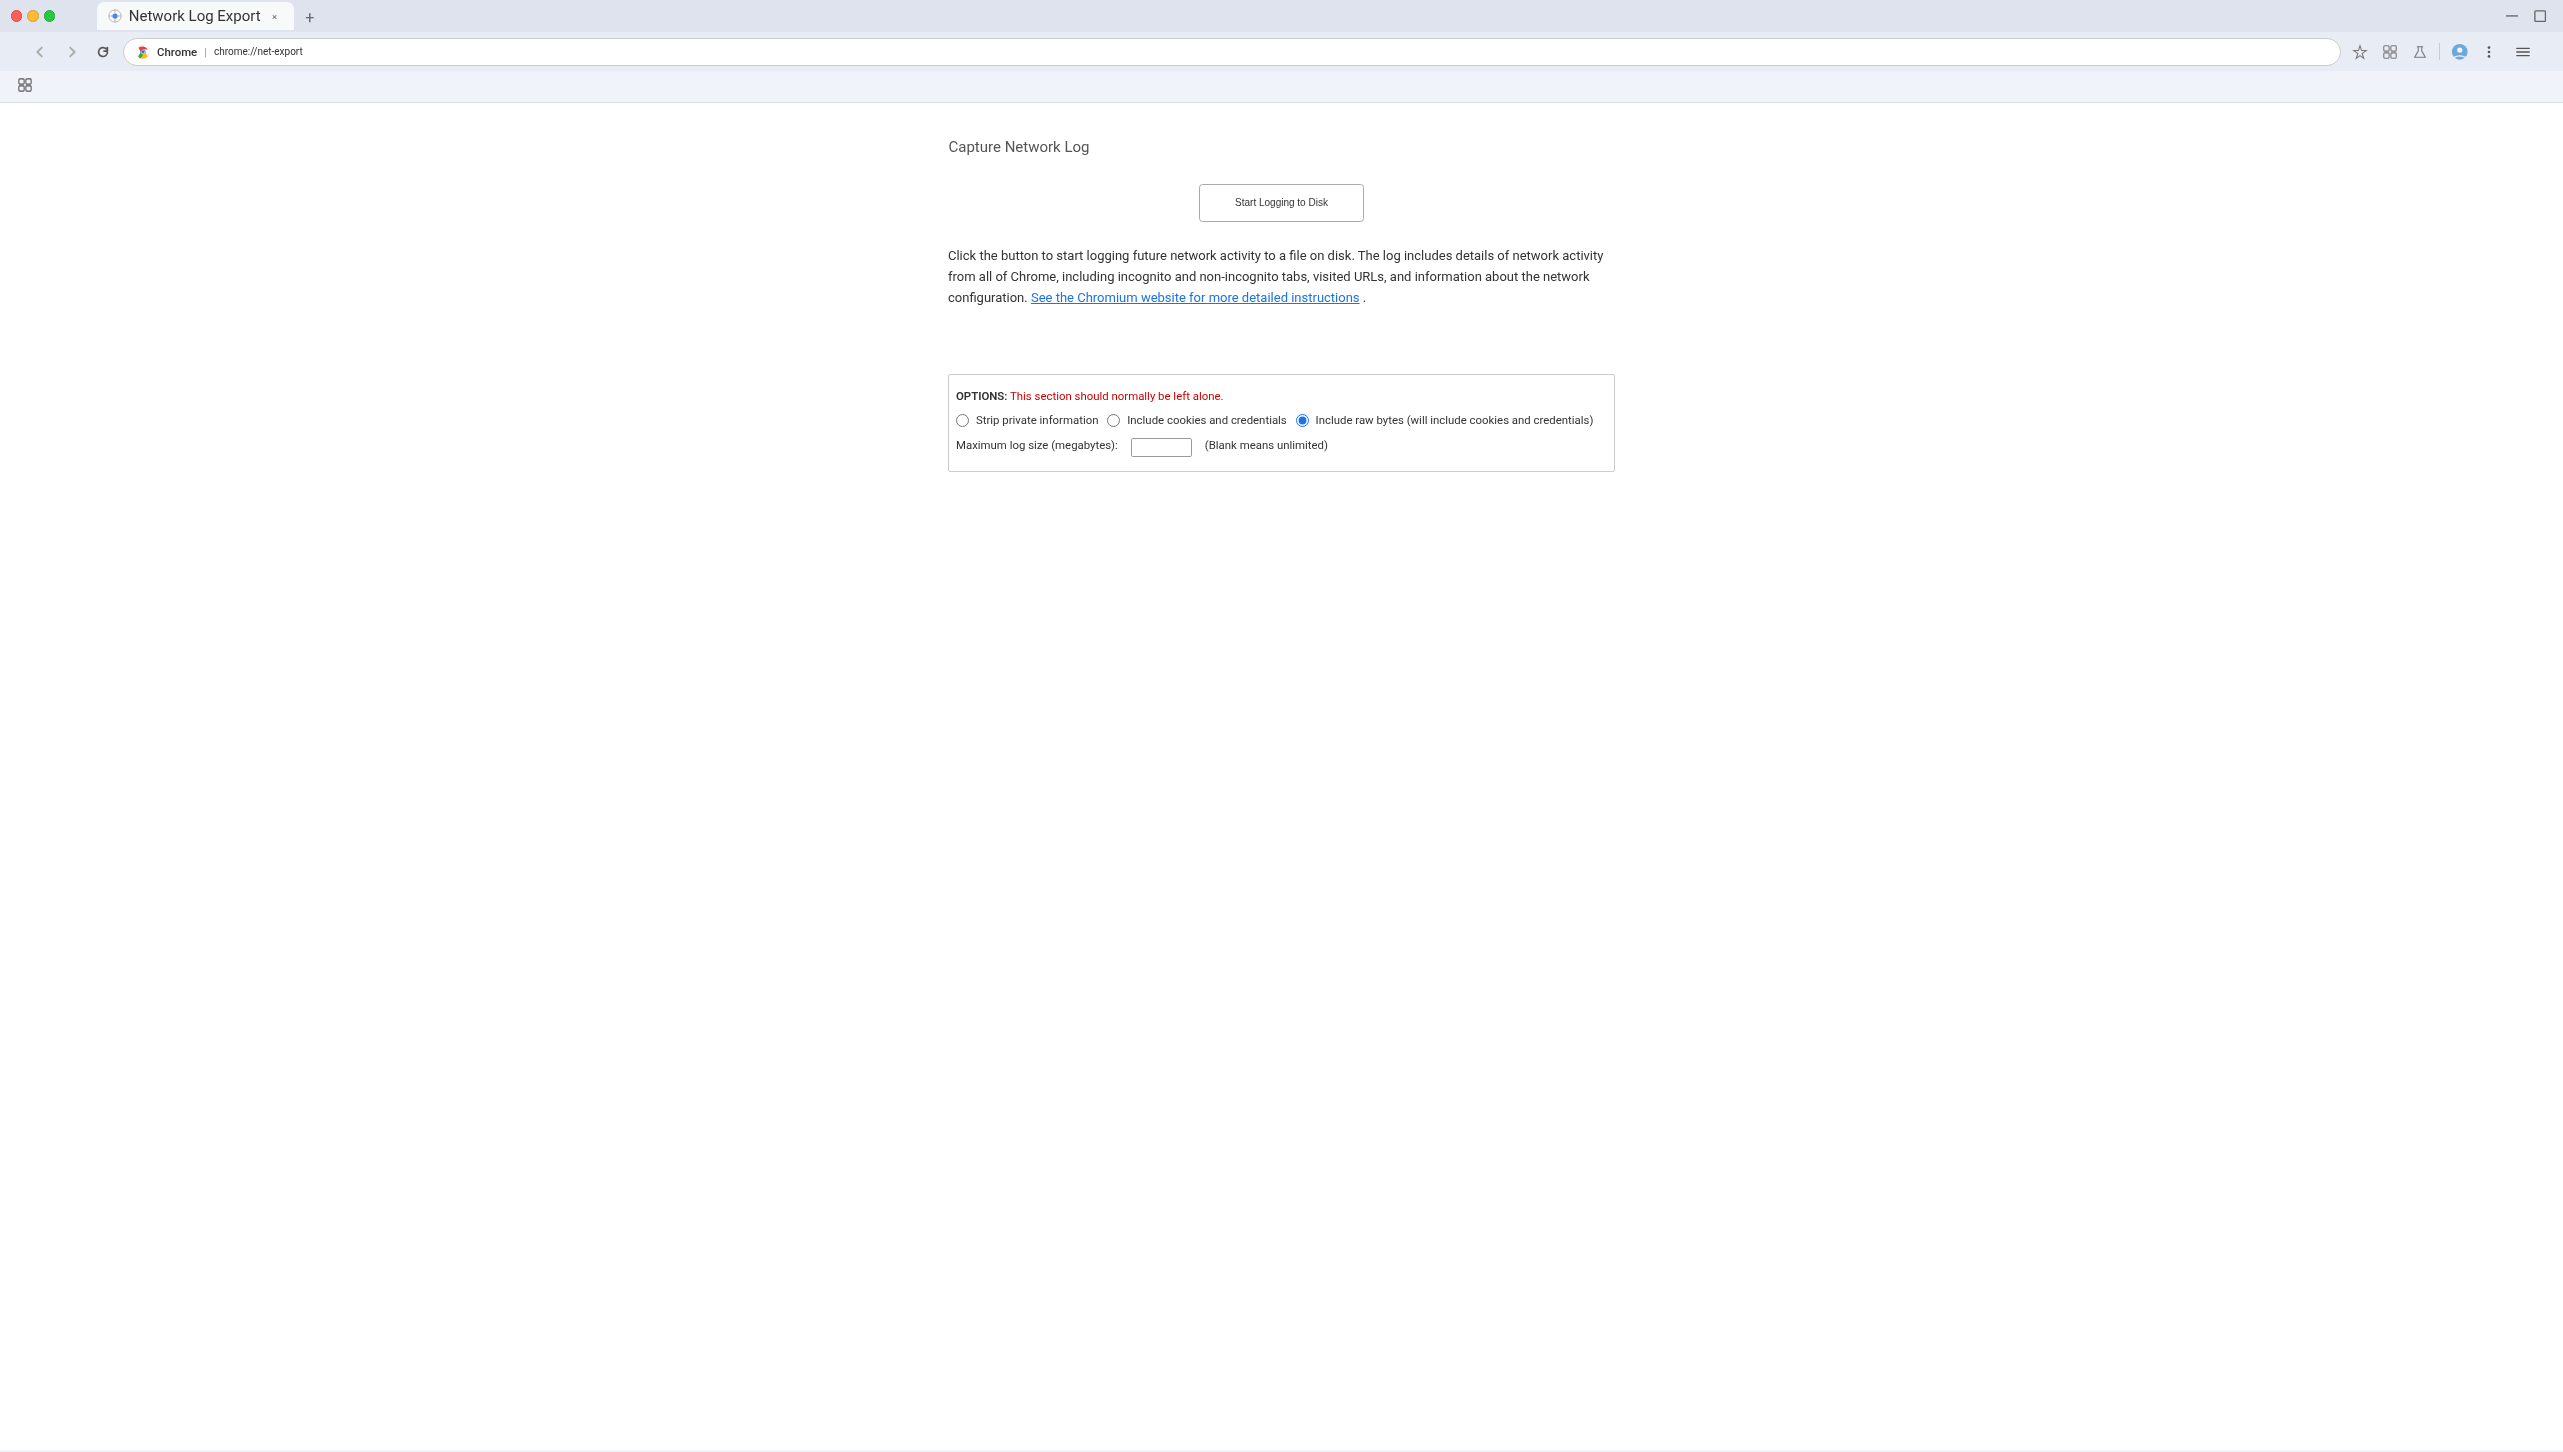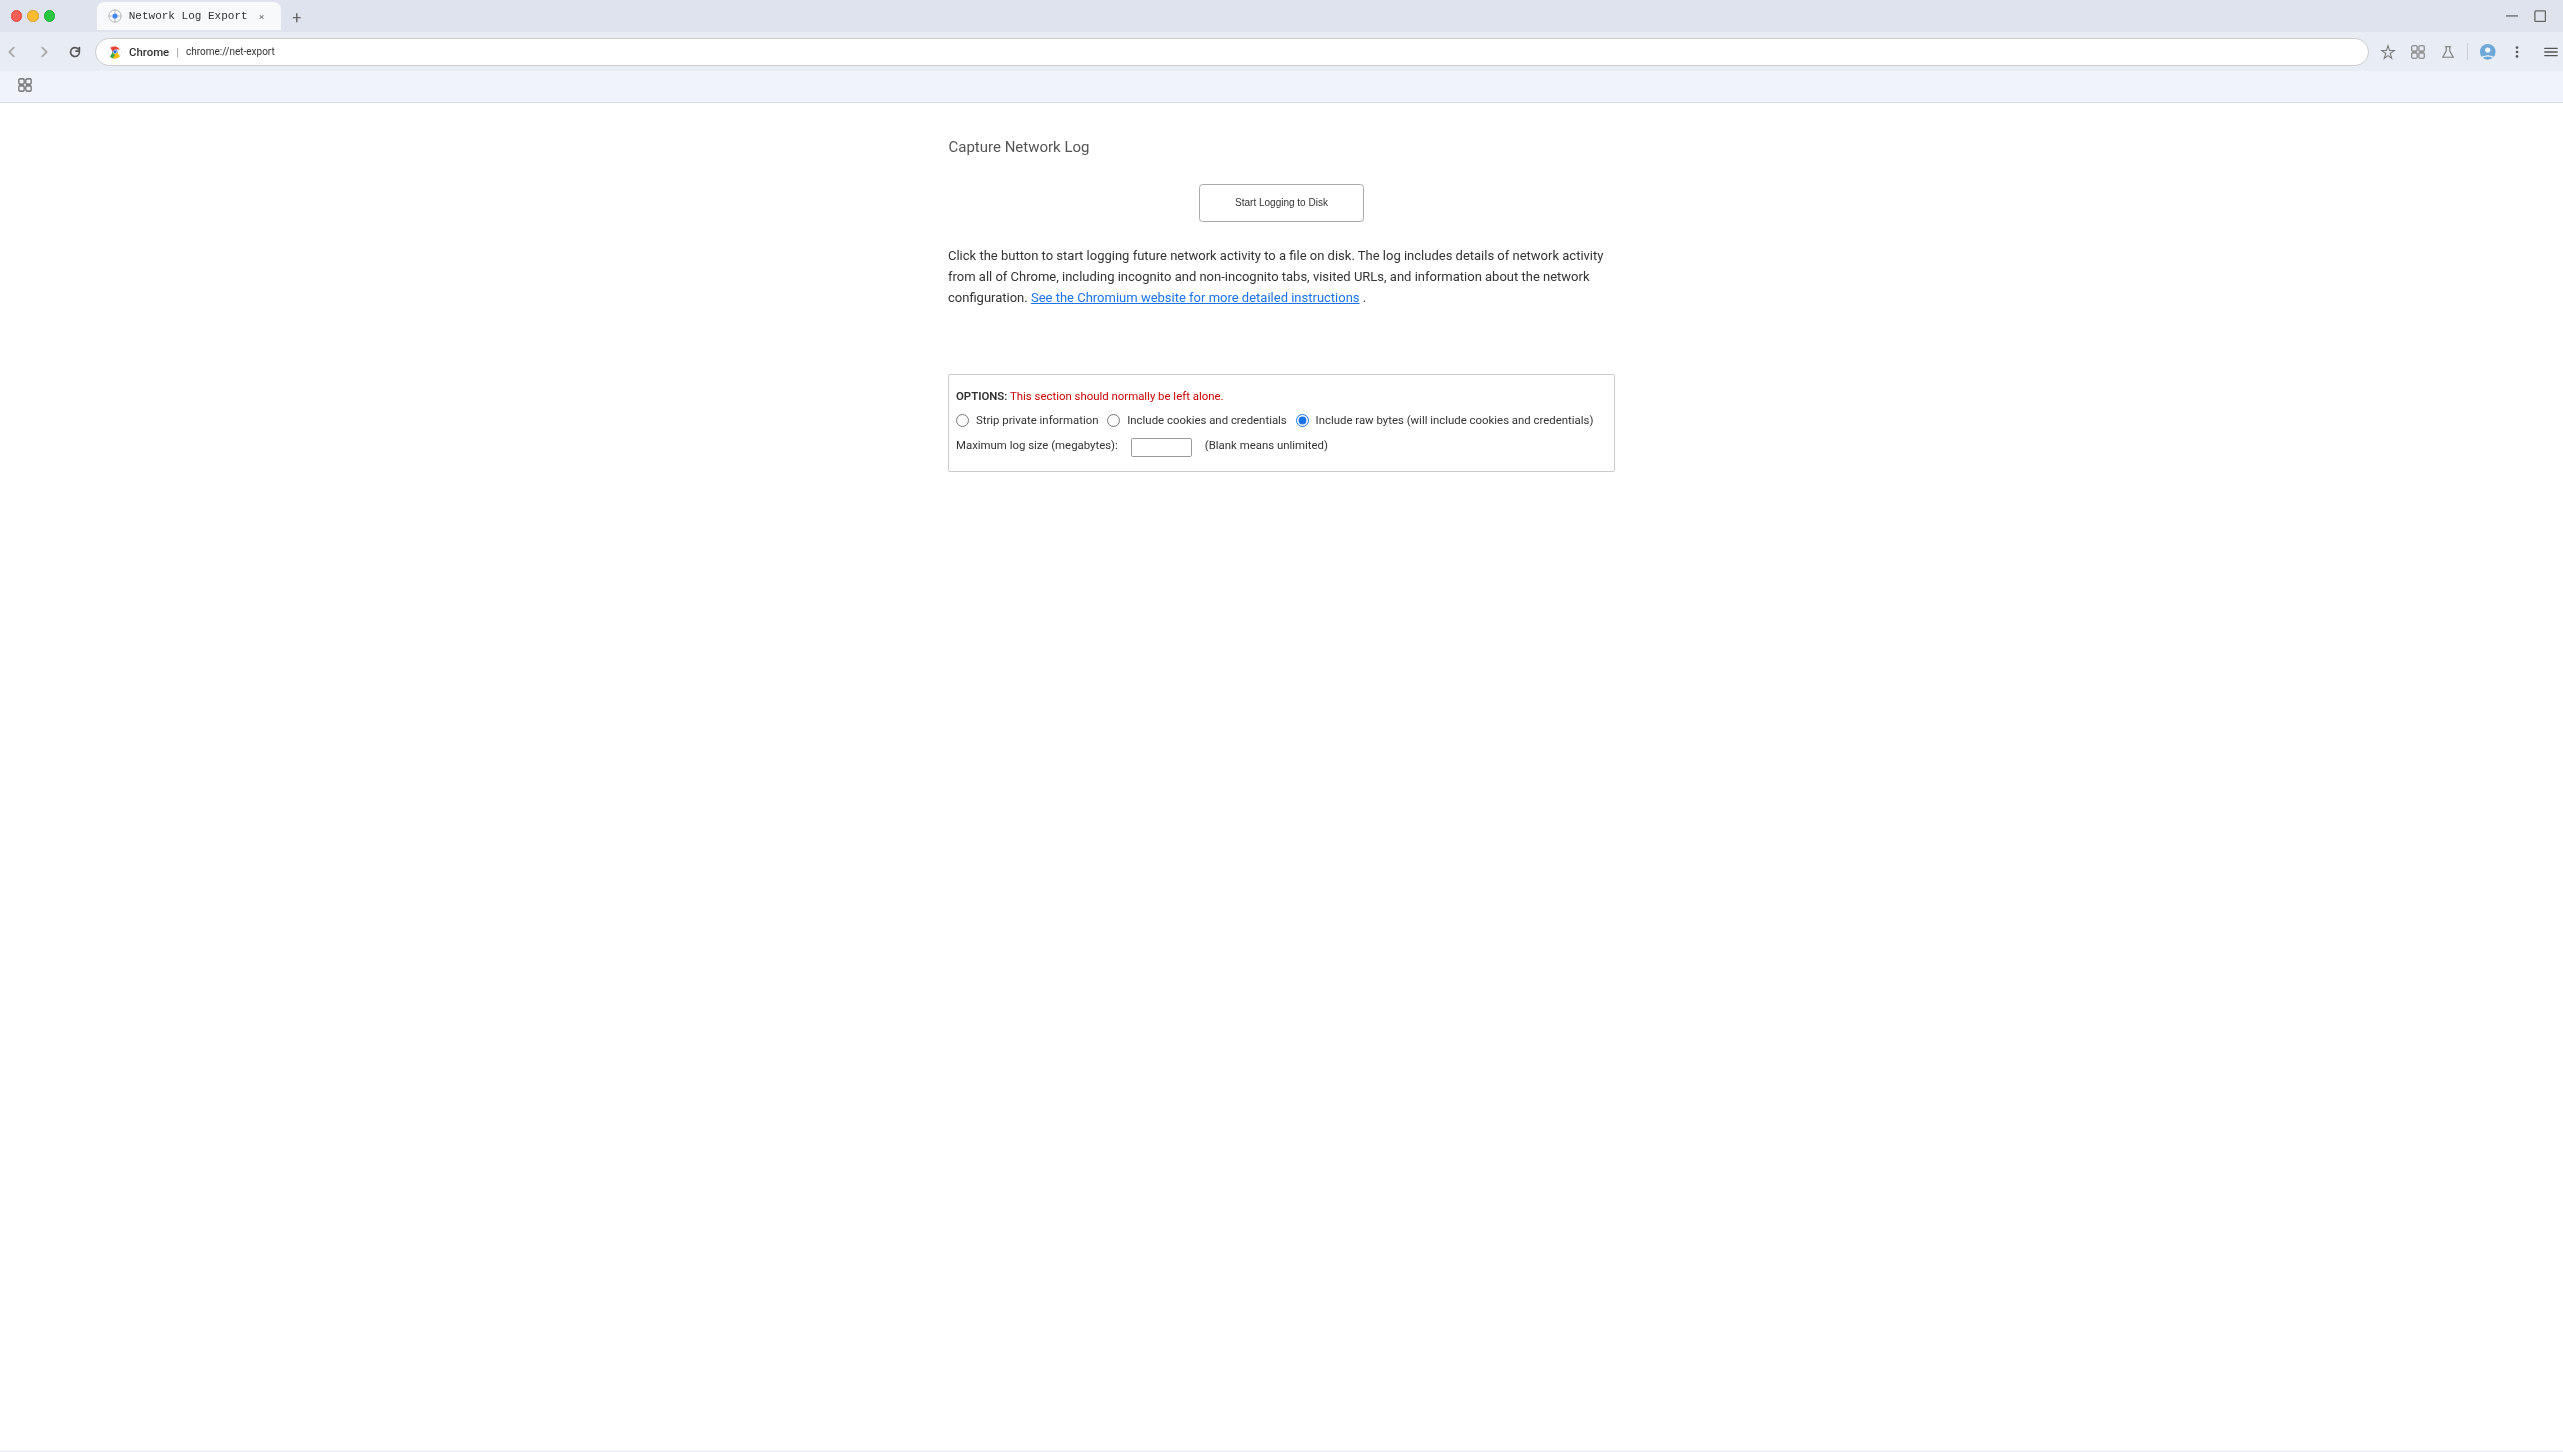--- a/index.html
+++ b/index.html
@@ -55,22 +55,21 @@
       width: 14px;
       height: 14px;
       flex-shrink: 0;
     }
 
     .tab-title {
       flex: 1;
       overflow: hidden;
       text-overflow: ellipsis;
       white-space: nowrap;
-      font-size: 11px;
-      font-family: Liberation Mono, monospace;
+      font-size: 15px;
     }
 
     .tab-close {
       width: 14px;
       height: 14px;
       border-radius: 50%;
       display: flex;
       align-items: center;
       justify-content: center;
       font-size: 9.6px;
@@ -91,21 +90,21 @@
       border-radius: 50%;
       margin-left: 3.5px;
     }
 
     
     .nav-bar {
       background: #e8edf5;
       height: 39px;
       display: flex;
       align-items: center;
-      padding: 0 0;
+      padding: 0 28px;
       gap: 7px;
     }
 
     .nav-btn {
       width: 24.6px;
       height: 24.6px;
       display: flex;
       align-items: center;
       justify-content: center;
       border-radius: 50%;

